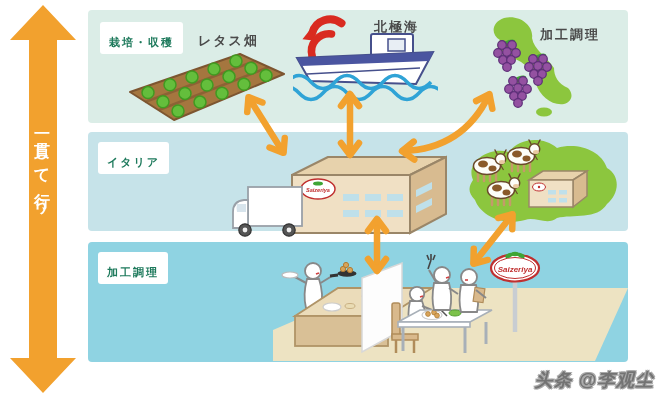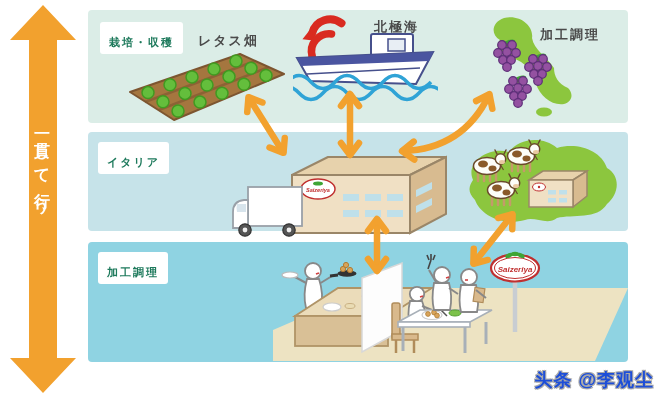--- a/index.html
+++ b/index.html
@@ -8,23 +8,23 @@
   .abs{position:absolute;}
   .panel{position:absolute;left:88px;width:540px;border-radius:4px;}
   #p1{top:10px;height:113px;background:#DBEDE7;}
   #p2{top:132px;height:99px;background:#C6E3E9;}
   #p3{top:242px;height:120px;background:#8FD3E2;}
   .stage-title{position:absolute;background:#ffffff;color:#1E7A5C;font-weight:bold;
        font-size:11px;letter-spacing:2px;padding:12px 9px 3px 9px;border-radius:3px;line-height:17px;}
   .loc{position:absolute;color:#4A4A4A;font-weight:600;font-size:13px;letter-spacing:2px;}
   .flow-label{position:absolute;left:31px;top:124px;writing-mode:vertical-rl;text-orientation:upright;
        color:#ffffff;font-size:16px;font-weight:bold;letter-spacing:5px;}
-  .watermark{position:absolute;right:6px;top:368px;font-size:18px;font-weight:bold;color:#1d4ed8;
+  .watermark{position:absolute;right:6px;top:368px;font-size:18px;font-weight:bold;color:#737373;
        letter-spacing:1px;
-       text-shadow:-1px -1px 0 #A9A9A9,1px -1px 0 #A9A9A9,-1px 1px 0 #A9A9A9,1px 1px 0 #A9A9A9;}
+       text-shadow:-1px -1px 0 #A9A9A9,1px -1px 0 #A9A9A9,-1px 1px 0 #A9A9A9,1px 1px 0 #A9A9A9;font-style:italic;}
   svg{position:absolute;overflow:visible;}
   svg.clip{overflow:hidden;}
 </style>
 </head>
 <body>
 
 <div id="app">
 
   <svg class="abs" style="left:0;top:0" width="86" height="400">
     <polygon points="43,5 76,40 57,40 57,358 76,358 43,393 10,358 29,358 29,40 10,40" fill="#F2A12E"></polygon>

